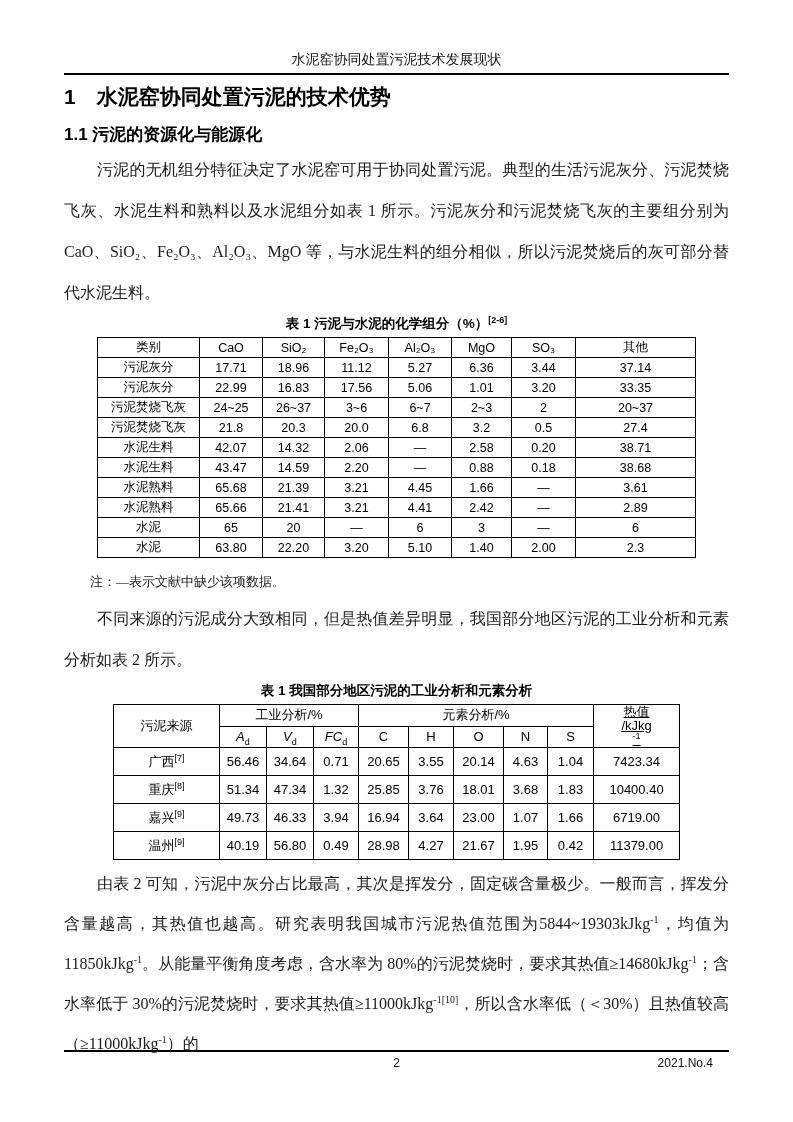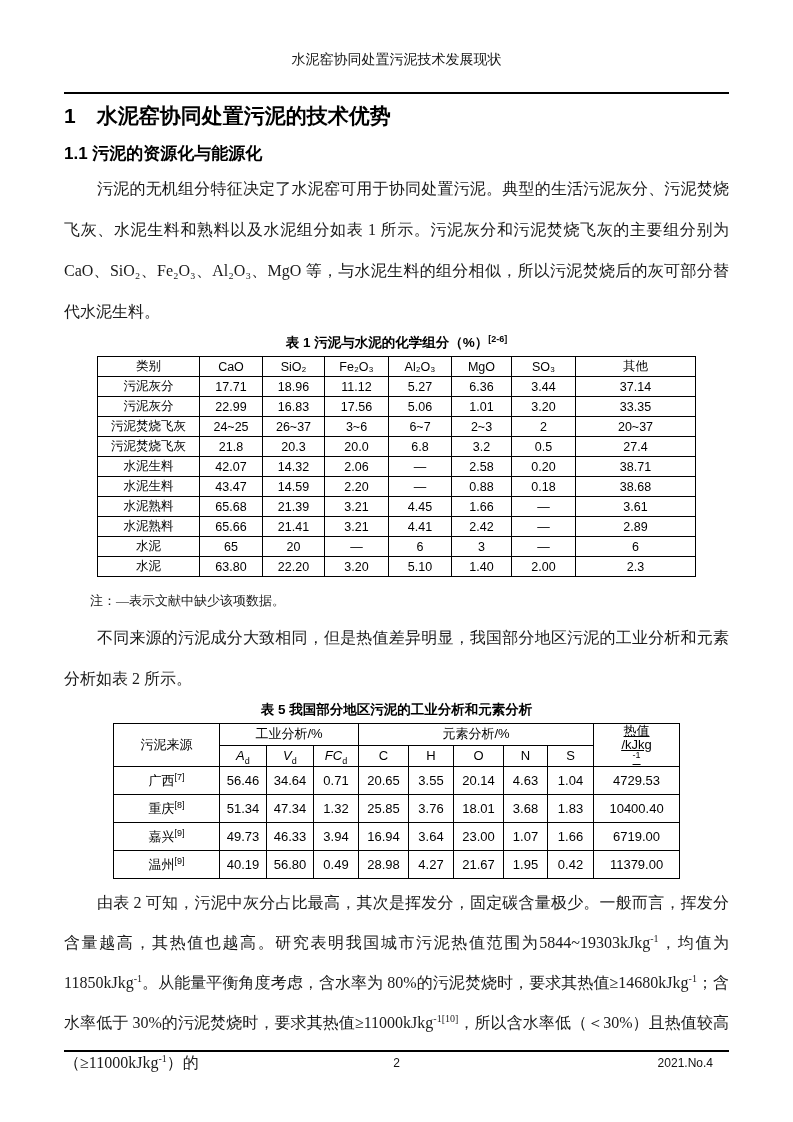--- a/index.html
+++ b/index.html
@@ -10,21 +10,21 @@
     height: 1122px;
     background: #ffffff;
     color: #141414;
     font-family: "Liberation Serif", serif;
     padding: 0 64px;
     overflow: hidden;
   }
   
   .doc-header {
     padding-top: 51px;
-    padding-bottom: 23px;
+    padding-bottom: 4px;
     text-align: center;
     font-size: 14px;
     border-bottom: 2px solid #000;
   }
   
   .h1 {
     margin-top: 8px;
     font-family: "Liberation Sans", sans-serif;
     font-weight: bold;
     font-size: 21px;
@@ -277,21 +277,21 @@
           <td>2.00</td>
           <td>2.3</td>
         </tr>
       </tbody>
   </table>
 
   <div class="table-note">注：—表示文献中缺少该项数据。</div>
 
   <p class="para" id="p2">不同来源的污泥成分大致相同，但是热值差异明显，我国部分地区污泥的工业分析和元素分析如表 2 所示。</p>
 
-  <div class="caption">表 5 我国部分地区污泥的工业分析和元素分析</div>
+  <div class="caption">表 1 我国部分地区污泥的工业分析和元素分析</div>
 
   <table id="table2">
     <colgroup>
       <col style="width:106px">
         <col style="width:47px">
         <col style="width:47px">
         <col style="width:45px">
       <col style="width:50px">
         <col style="width:45px">
         <col style="width:50px">
@@ -324,21 +324,21 @@
         <tr>
           <td><span>广西</span><sup>[7]</sup></td>
           <td>56.46</td>
           <td>34.64</td>
           <td>0.71</td>
           <td>20.65</td>
           <td>3.55</td>
           <td>20.14</td>
           <td>4.63</td>
           <td>1.04</td>
-          <td>4729.53</td>
+          <td>7423.34</td>
         </tr>
         <tr>
           <td><span>重庆</span><sup>[8]</sup></td>
           <td>51.34</td>
           <td>47.34</td>
           <td>1.32</td>
           <td>25.85</td>
           <td>3.76</td>
           <td>18.01</td>
           <td>3.68</td>

